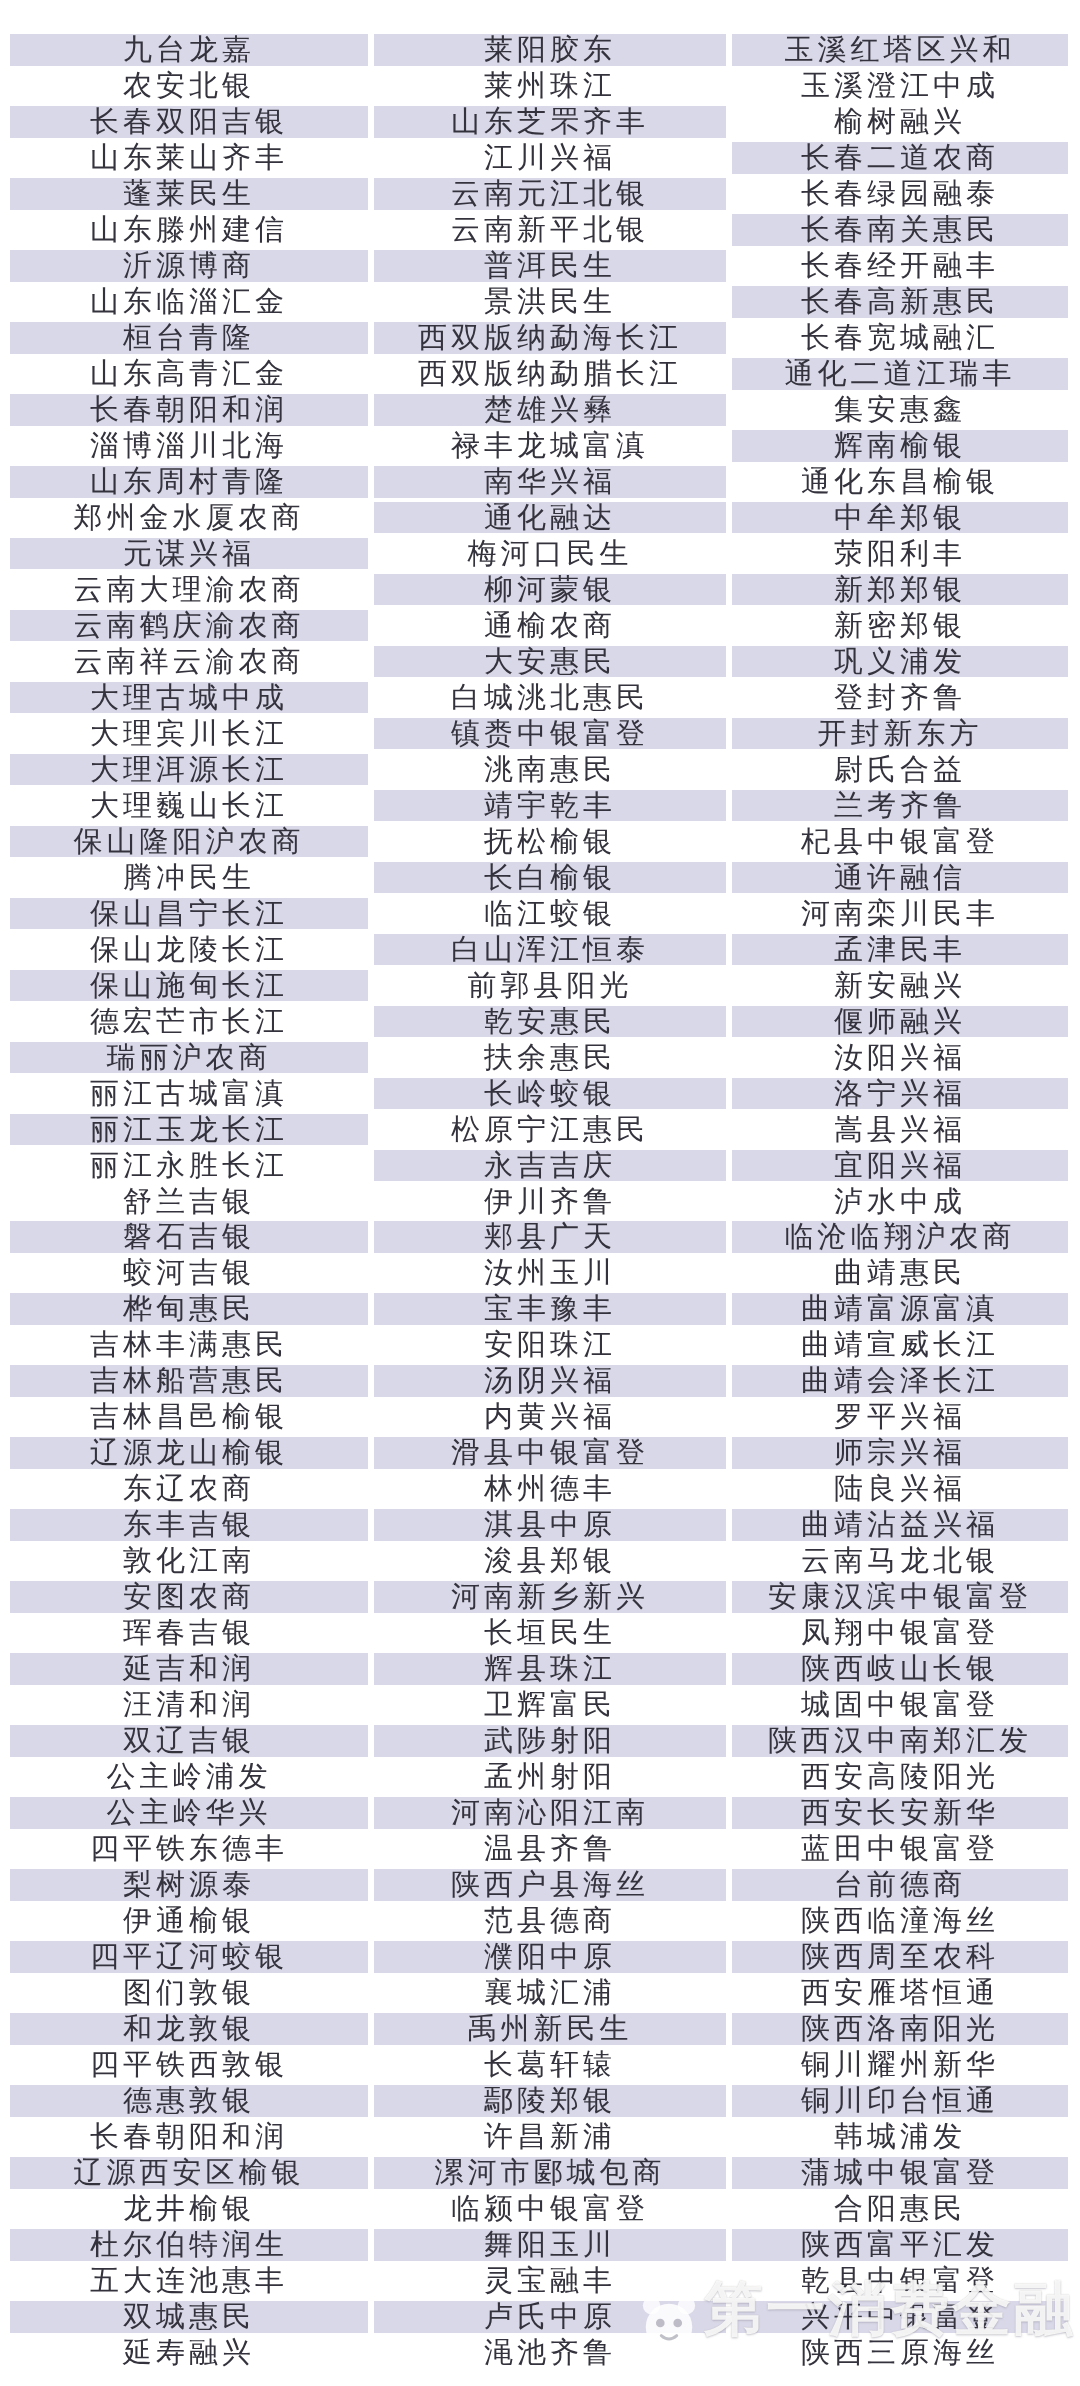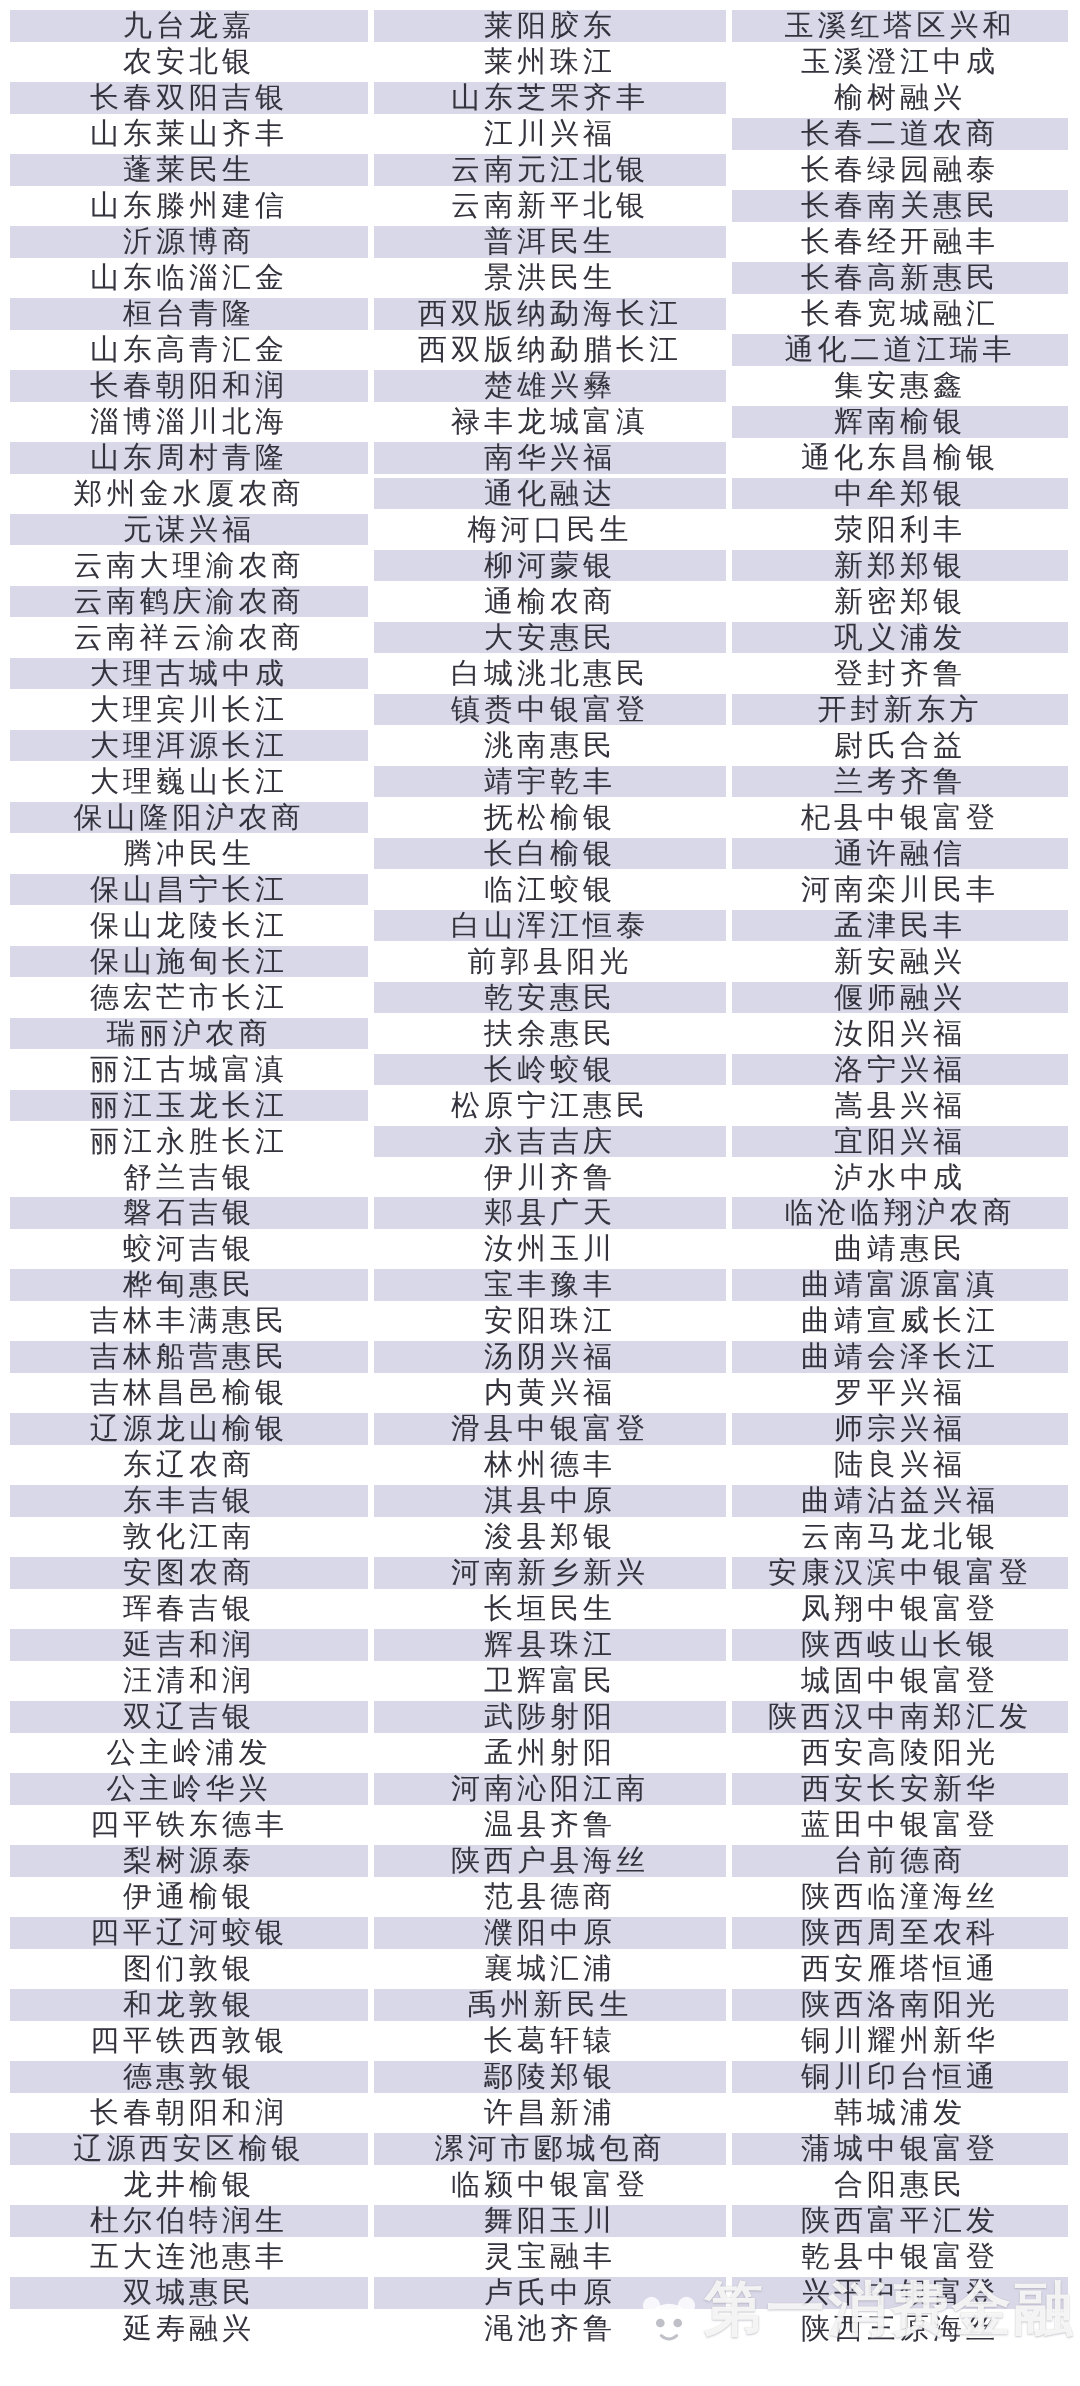--- a/index.html
+++ b/index.html
@@ -14,20 +14,21 @@
     margin: 0 auto;
     background: var(--page-bg, #ffffff);
     overflow: hidden;
   }
   .bank-table {
     display: grid;
     grid-template-columns: 358px 352px 336px;
     column-gap: 6px;
     row-gap: 4.3px;
     padding: 10px 0 0 10px;
+    margin-top: 24px;
   }
   .bank-cell {
     height: 31.7px;
     display: flex;
     align-items: center;
     justify-content: center;
     font-size: 29px;
     letter-spacing: 4px;
     line-height: 31.7px;
     color: var(--text-color, #34333d);

